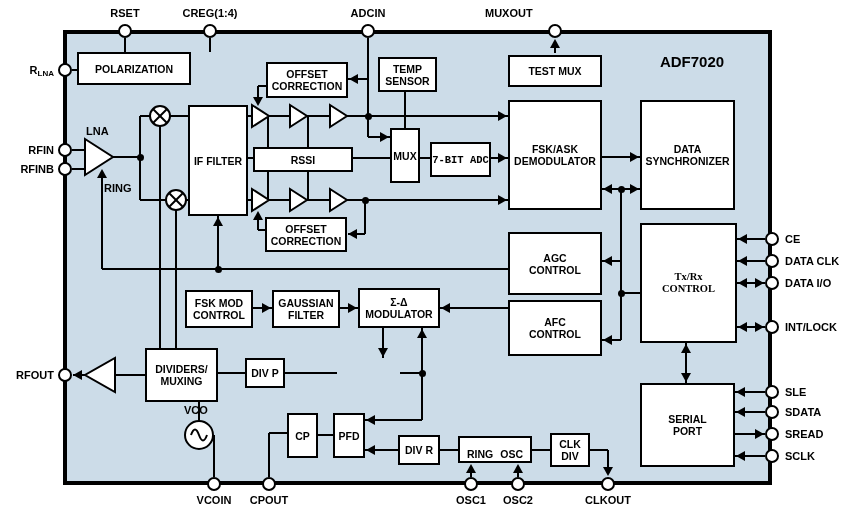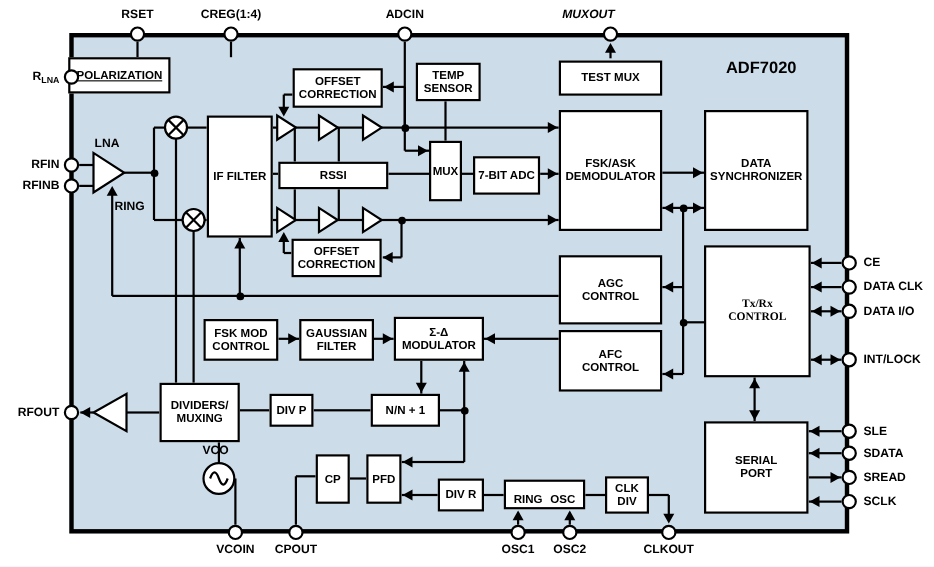--- a/index.html
+++ b/index.html
@@ -106,21 +106,21 @@
     <div class="wire" style="left: 440px; top: 449px; width: 18px; height: 2px;"></div>
     <div class="wire" style="left: 532px; top: 449px; width: 18px; height: 2px;"></div>
     <div class="wire" style="left: 685px; top: 343px; width: 2px; height: 40px;"></div>
     <div class="dot" style="left: 136.5px; top: 153.5px;"></div>
     <div class="dot" style="left: 364.5px; top: 112.5px;"></div>
     <div class="dot" style="left: 361.5px; top: 196.5px;"></div>
     <div class="dot" style="left: 214.5px; top: 265.5px;"></div>
     <div class="dot" style="left: 617.5px; top: 185.5px;"></div>
     <div class="dot" style="left: 617.5px; top: 289.5px;"></div>
     <div class="dot" style="left: 418.5px; top: 369.5px;"></div>
-    <div class="block" style="left: 62px; top: 52px; width: 93px; height: 33px; text-decoration: underline;">
+    <div class="block" style="left: 77px; top: 52px; width: 114px; height: 33px;">
       <span>POLARIZATION</span>
     </div>
     <div class="block" style="left: 266px; top: 62px; width: 82px; height: 36px;">
       <span>OFFSET</span>
       <span>CORRECTION</span>
     </div>
     <div class="block" style="left: 508px; top: 55px; width: 94px; height: 32px;">
       <span>TEST MUX</span>
     </div>
     <div class="block" style="left: 378px; top: 57px; width: 59px; height: 35px;">
@@ -133,21 +133,21 @@
     <div class="block" style="left: 253px; top: 147px; width: 100px; height: 25px;">
       <span>RSSI</span>
     </div>
     <div class="block" style="left: 265px; top: 217px; width: 82px; height: 35px;">
       <span>OFFSET</span>
       <span>CORRECTION</span>
     </div>
     <div class="block" style="left: 390px; top: 128px; width: 30px; height: 55px;">
       <span>MUX</span>
     </div>
-    <div class="block" style="left: 430px; top: 142px; width: 61px; height: 35px;">
+    <div class="block" style="left: 430px; top: 142px; width: 61px; height: 35px; font-family: Liberation Mono, monospace;">
       <span>7-BIT ADC</span>
     </div>
     <div class="block" style="left: 508px; top: 100px; width: 94px; height: 110px;">
       <span>FSK/ASK</span>
       <span>DEMODULATOR</span>
     </div>
     <div class="block" style="left: 640px; top: 100px; width: 95px; height: 110px;">
       <span>DATA</span>
       <span>SYNCHRONIZER</span>
     </div>
@@ -174,23 +174,20 @@
     <div class="block" style="left: 145px; top: 348px; width: 73px; height: 54px;">
       <span>DIVIDERS/</span>
       <span>MUXING</span>
     </div>
     <div class="block" style="left: 358px; top: 288px; width: 82px; height: 40px;">
       <span>Σ-Δ</span>
       <span>MODULATOR</span>
     </div>
     <div class="block" style="left: 245px; top: 358px; width: 40px; height: 30px;">
       <span>DIV P</span>
-    </div>
-    <div class="block" style="left: 337px; top: 358px; width: 63px; height: 30px;">
-      <span>N/N + 1</span>
     </div>
     <div class="block" style="left: 287px; top: 413px; width: 31px; height: 45px;">
       <span>CP</span>
     </div>
     <div class="block" style="left: 333px; top: 413px; width: 32px; height: 45px;">
       <span>PFD</span>
     </div>
     <div class="block" style="left: 398px; top: 435px; width: 42px; height: 30px;">
       <span>DIV R</span>
     </div>
@@ -283,21 +280,21 @@
     <div class="ah" style="left: 466px; top: 464px; border-bottom: 9px solid rgb(0, 0, 0); border-left: 5px solid transparent; border-right: 5px solid transparent;"></div>
     <div class="ah" style="left: 513px; top: 464px; border-bottom: 9px solid rgb(0, 0, 0); border-left: 5px solid transparent; border-right: 5px solid transparent;"></div>
     <div class="ah" style="left: 603px; top: 467px; border-top: 9px solid rgb(0, 0, 0); border-left: 5px solid transparent; border-right: 5px solid transparent;"></div>
     <div class="pin" style="left: 118px; top: 24px;"></div>
     <div class="pinlabel" style="left: 65px; top: 6px; width: 120px; text-align: center;"><span>RSET</span></div>
     <div class="pin" style="left: 203px; top: 24px;"></div>
     <div class="pinlabel" style="left: 150px; top: 6px; width: 120px; text-align: center;"><span>CREG(1:4)</span></div>
     <div class="pin" style="left: 361px; top: 24px;"></div>
     <div class="pinlabel" style="left: 308px; top: 6px; width: 120px; text-align: center;"><span>ADCIN</span></div>
     <div class="pin" style="left: 548px; top: 24px;"></div>
-    <div class="pinlabel" style="left: 475px; top: 6px; width: 120px; text-align: center; font-style: italic;"><span>MUXOUT</span></div>
+    <div class="pinlabel" style="left: 485px; top: 6px; width: 120px; text-align: left;"><span>MUXOUT</span></div>
     <div class="pin" style="left: 58px; top: 63px;"></div>
     <div class="pinlabel" style="left: -66px; top: 63px; width: 120px; text-align: right;"><span>R</span><span class="sub">LNA</span></div>
     <div class="pin" style="left: 58px; top: 143px;"></div>
     <div class="pinlabel" style="left: -66px; top: 143px; width: 120px; text-align: right;"><span>RFIN</span></div>
     <div class="pin" style="left: 58px; top: 162px;"></div>
     <div class="pinlabel" style="left: -66px; top: 162px; width: 120px; text-align: right;"><span>RFINB</span></div>
     <div class="pin" style="left: 58px; top: 368px;"></div>
     <div class="pinlabel" style="left: -66px; top: 368px; width: 120px; text-align: right;"><span>RFOUT</span></div>
     <div class="pin" style="left: 765px; top: 232px;"></div>
     <div class="pinlabel" style="left: 785px; top: 232px;"><span>CE</span></div>

